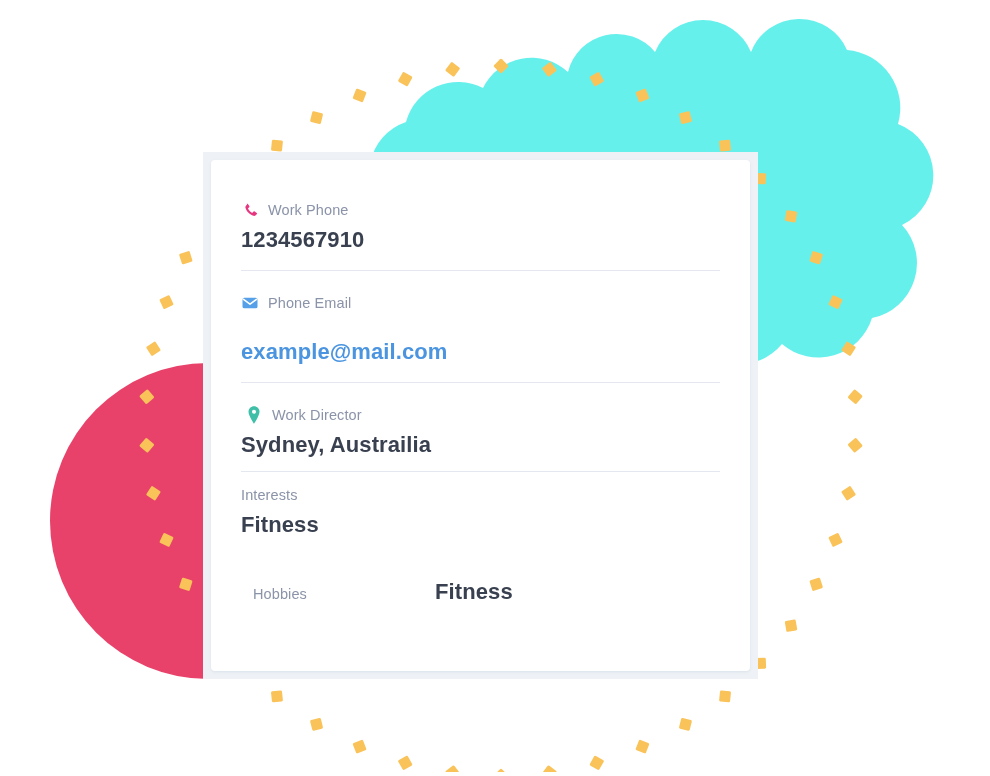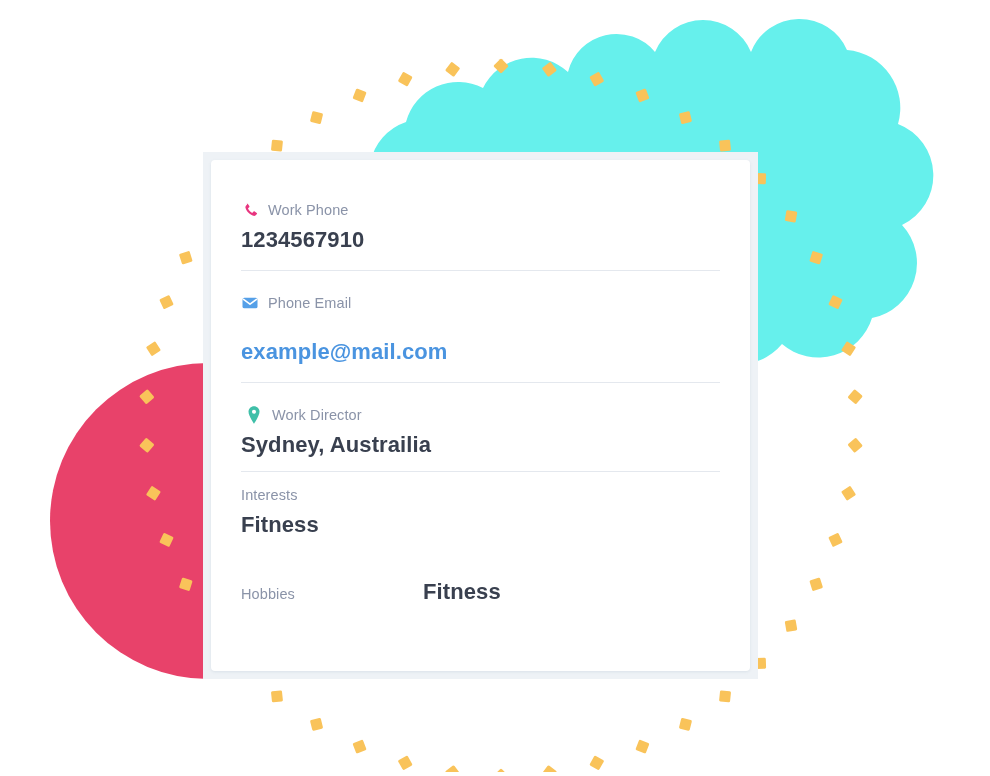--- a/index.html
+++ b/index.html
@@ -102,21 +102,21 @@
     background: #e4e8ee;
     border: 0;
     margin: 0;
   }
 
   
   .row-phone   { padding-top: 14px; padding-bottom: 17px; }
   .row-email   { padding-top: 22px; padding-bottom: 17px; }
   .row-address { padding-top: 22px; padding-bottom: 13px; }
   .row-interests { padding-top: 13px; padding-bottom: 0; }
-  .row-hobbies { padding-top: 41px; }
+  .row-hobbies { padding-top: 41px; margin-left: 12px; }
   .row-position { padding-top: 41px; }
 
   .inline-row {
     display: flex;
     align-items: baseline;
   }
   .inline-row .field-label {
     width: 182px;
     flex: 0 0 182px;
   }

